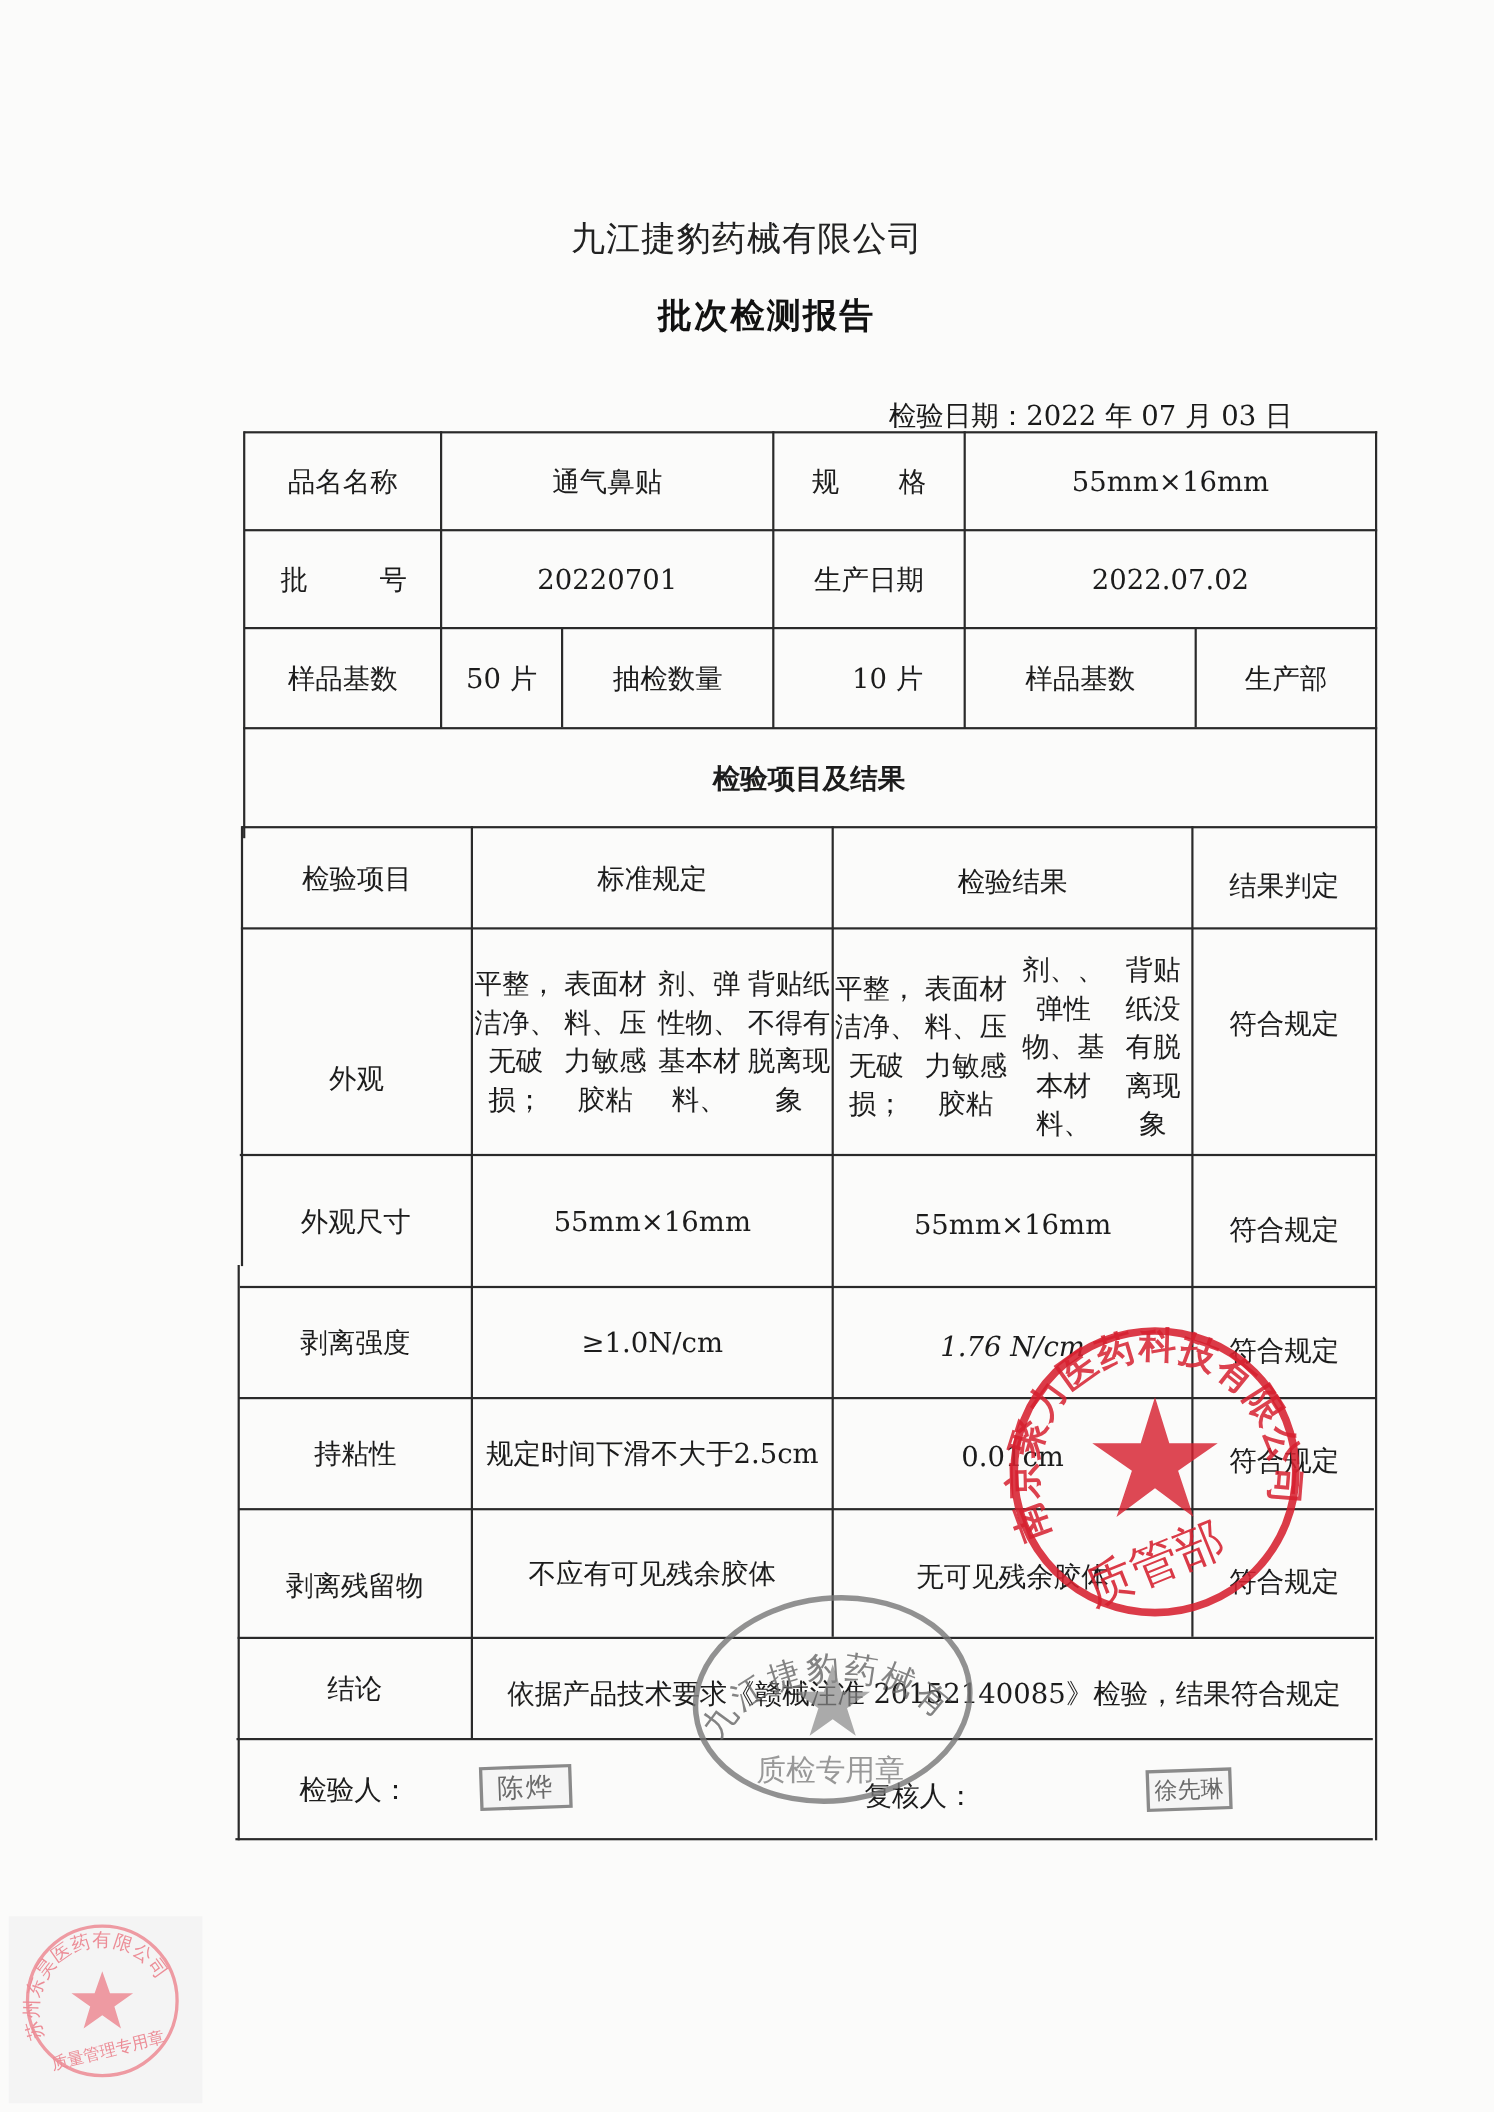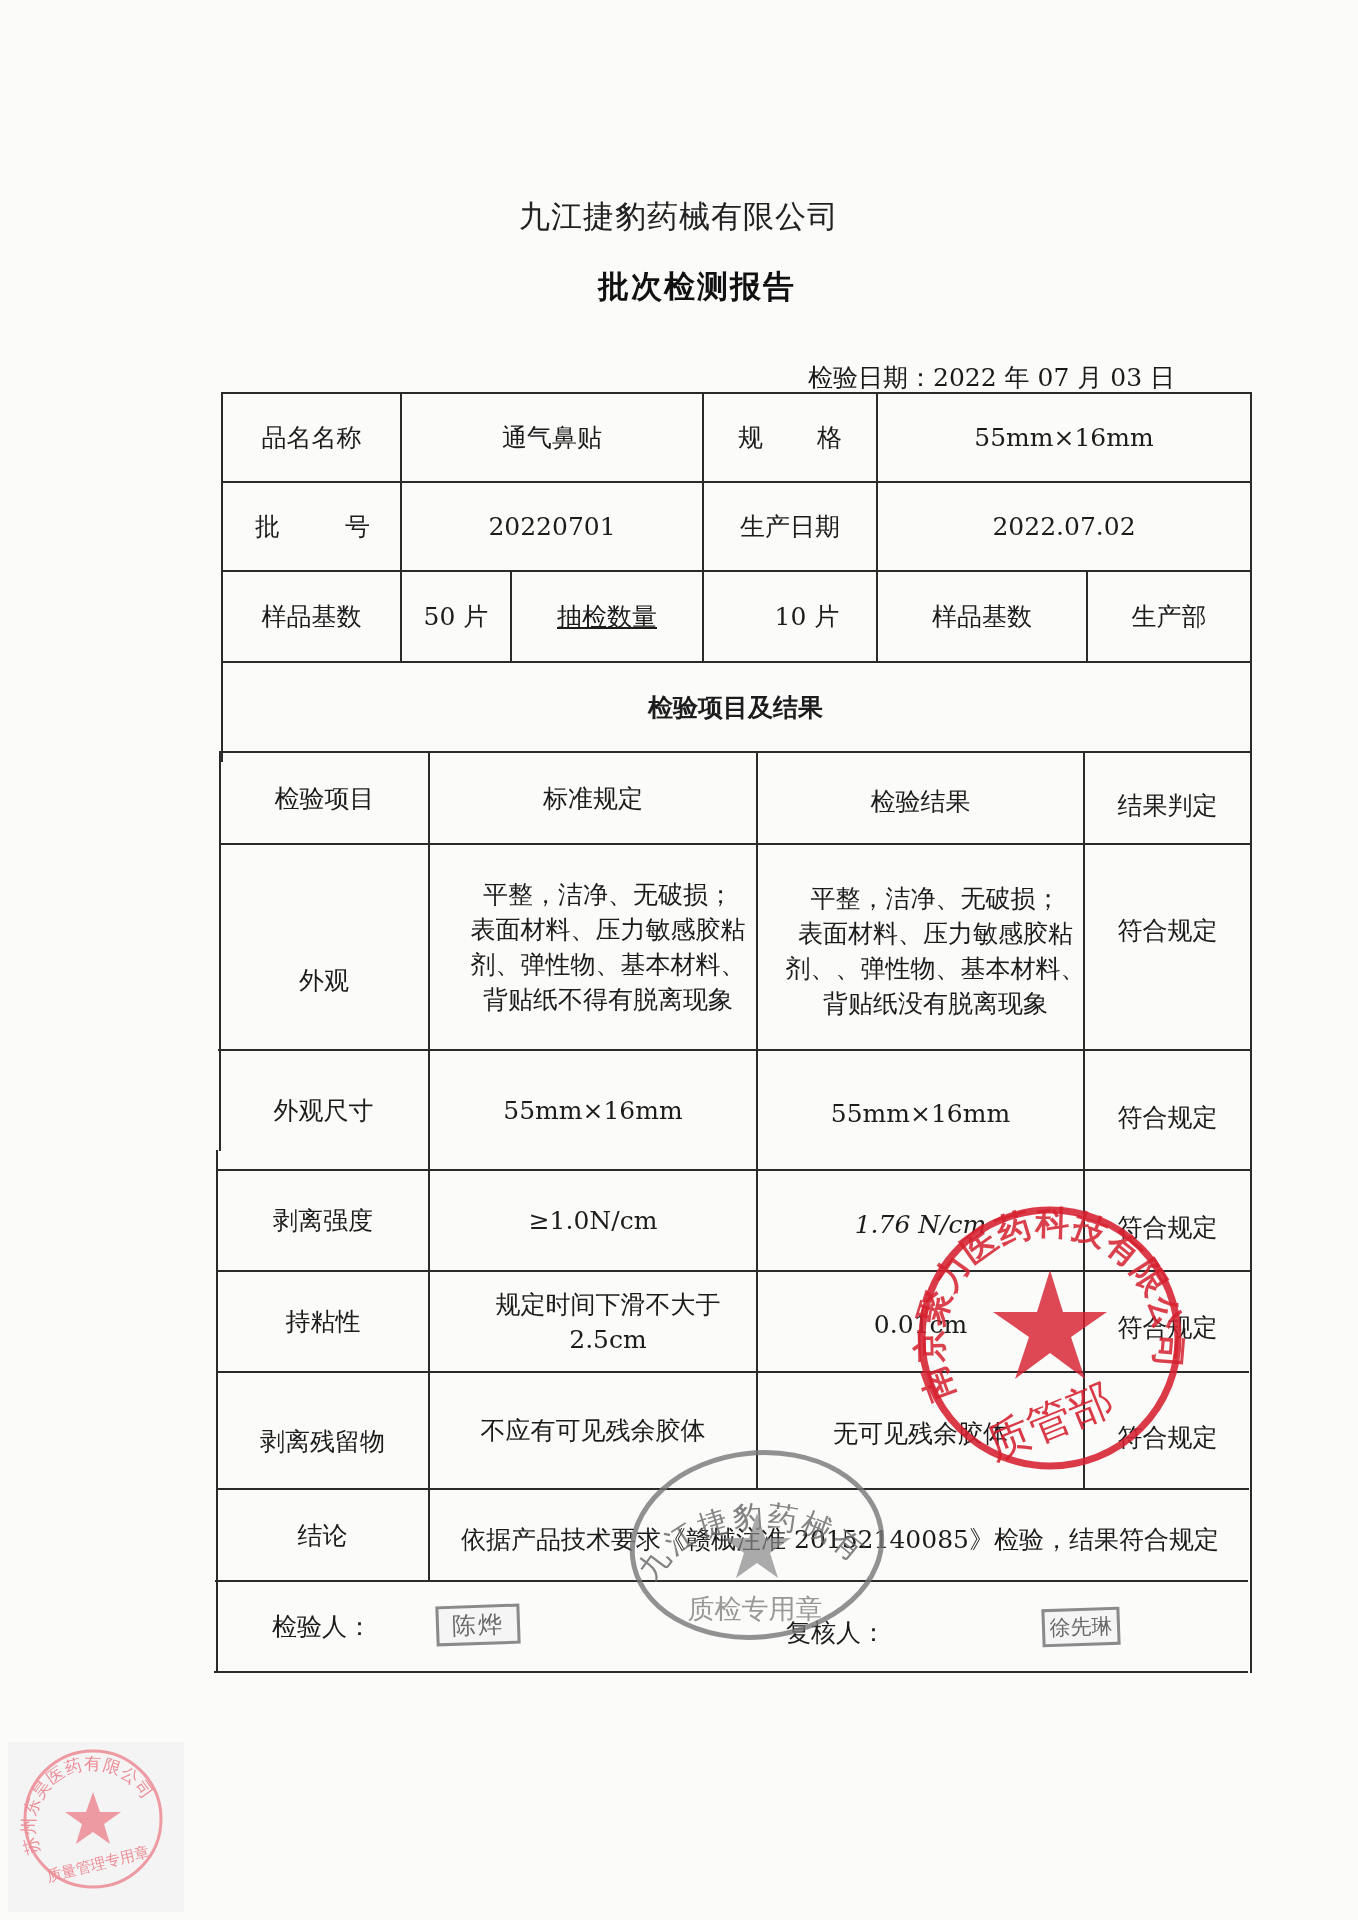--- a/index.html
+++ b/index.html
@@ -22,21 +22,21 @@
     left: 808px; top: 361px; font-size: 25px; color: #1a1a1a;
   }
   .cell {
     position: absolute; box-sizing: border-box;
     display: flex; align-items: center; justify-content: center; text-align: center;
     font-size: 25px; line-height: 35px; color: #1c1c1c;
   }
   .hl { position: absolute; height: 2px; background: #2a2a2a; }
   .vl { position: absolute; width: 2px; background: #2a2a2a; }
   .spaced { justify-content: space-between; padding: 0 34px; }
-  .multiline { flex-direction: column; margin-left: 15px; }
+  .multiline { flex-direction: row; }
   .sig-box {
     position: absolute; border: 3px solid #8a8a8a; color: #6a6a6a;
     font-size: 24px; display: flex; align-items: center; justify-content: center;
     box-sizing: border-box; letter-spacing: 2px; background: rgba(240,240,240,0.5);
   }
   .stamp { position: absolute; pointer-events: none; }
 </style>
 </head>
 <body>
 
@@ -90,21 +90,21 @@
   <div class="cell spaced" style="left:223px;top:483px;width:177px;height:87px;padding:0 30px 0 32px;">
     <span>批</span>
     <span>号</span>
   </div>
   <div class="cell" style="left:402px;top:483px;width:300px;height:87px;">20220701</div>
   <div class="cell" style="left:704px;top:483px;width:172px;height:87px;">生产日期</div>
   <div class="cell" style="left:878px;top:483px;width:372px;height:87px;">2022.07.02</div>
 
   <div class="cell" style="left:223px;top:572px;width:177px;height:89px;">样品基数</div>
   <div class="cell" style="left:402px;top:572px;width:108px;height:89px;">50 片</div>
-  <div class="cell" style="left:512px;top:572px;width:190px;height:89px;text-decoration:underline;">抽检数量</div>
+  <div class="cell" style="left:512px;top:572px;width:190px;height:89px;">抽检数量</div>
   <div class="cell" style="left:704px;top:572px;width:172px;height:89px;margin-left:17px;">10 片</div>
   <div class="cell" style="left:878px;top:572px;width:208px;height:89px;">样品基数</div>
   <div class="cell" style="left:1088px;top:572px;width:162px;height:89px;">生产部</div>
 
   <div class="cell" style="left:221px;top:663px;width:1029px;height:88px;font-weight:bold;">检验项目及结果</div>
 
   <div class="cell" style="left:430px;top:753px;width:326px;height:90px;">标准规定</div>
   <div class="cell" style="left:221px;top:753px;width:207px;height:90px;">检验项目</div>
   <div class="cell" style="left:758px;top:756px;width:325px;height:90px;">检验结果</div>
   <div class="cell" style="left:1085px;top:760px;width:165px;height:90px;">结果判定</div>

